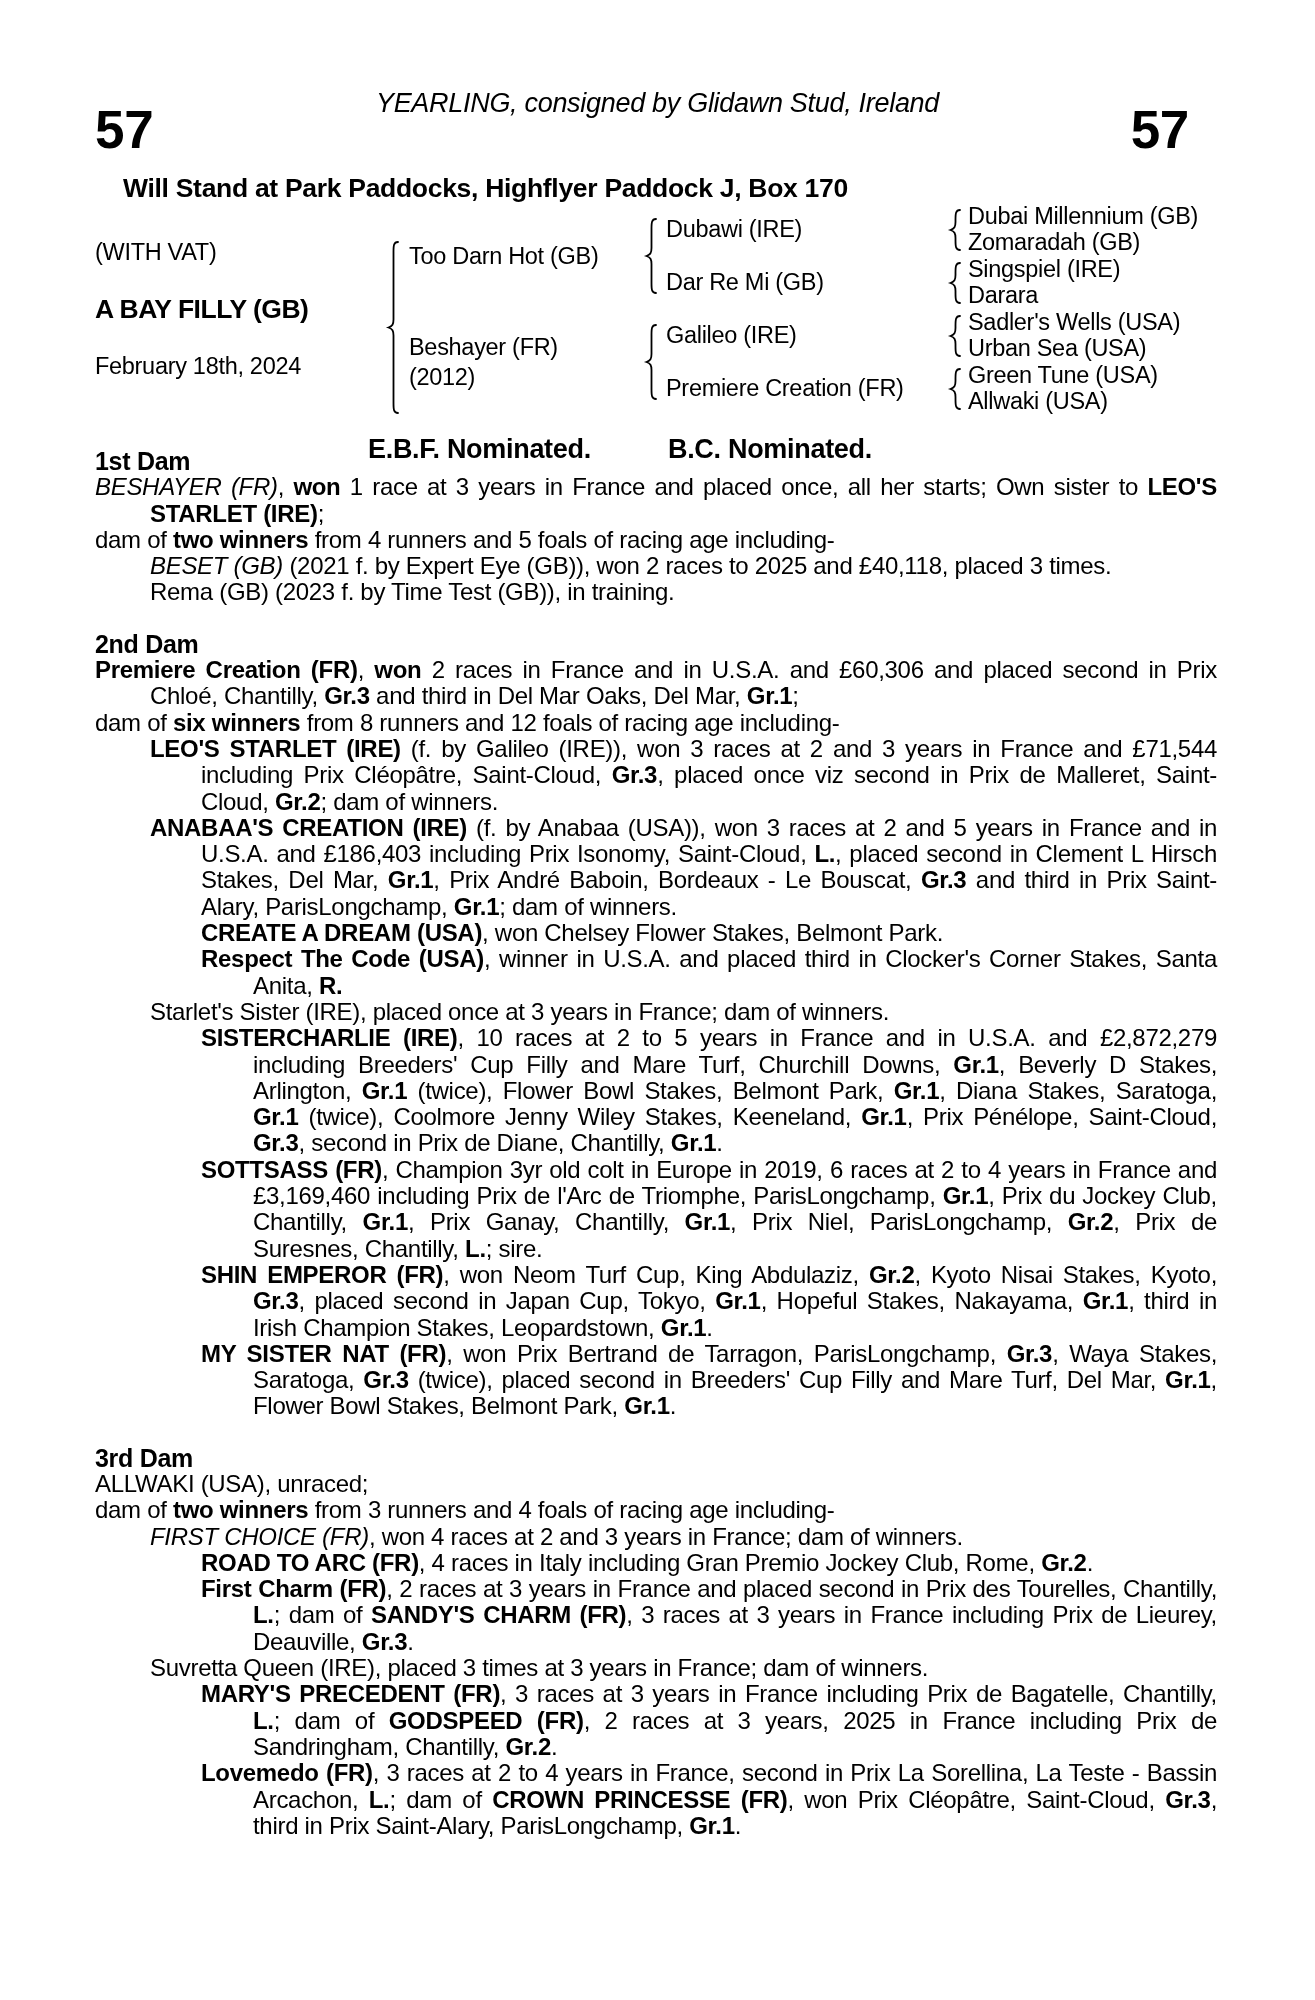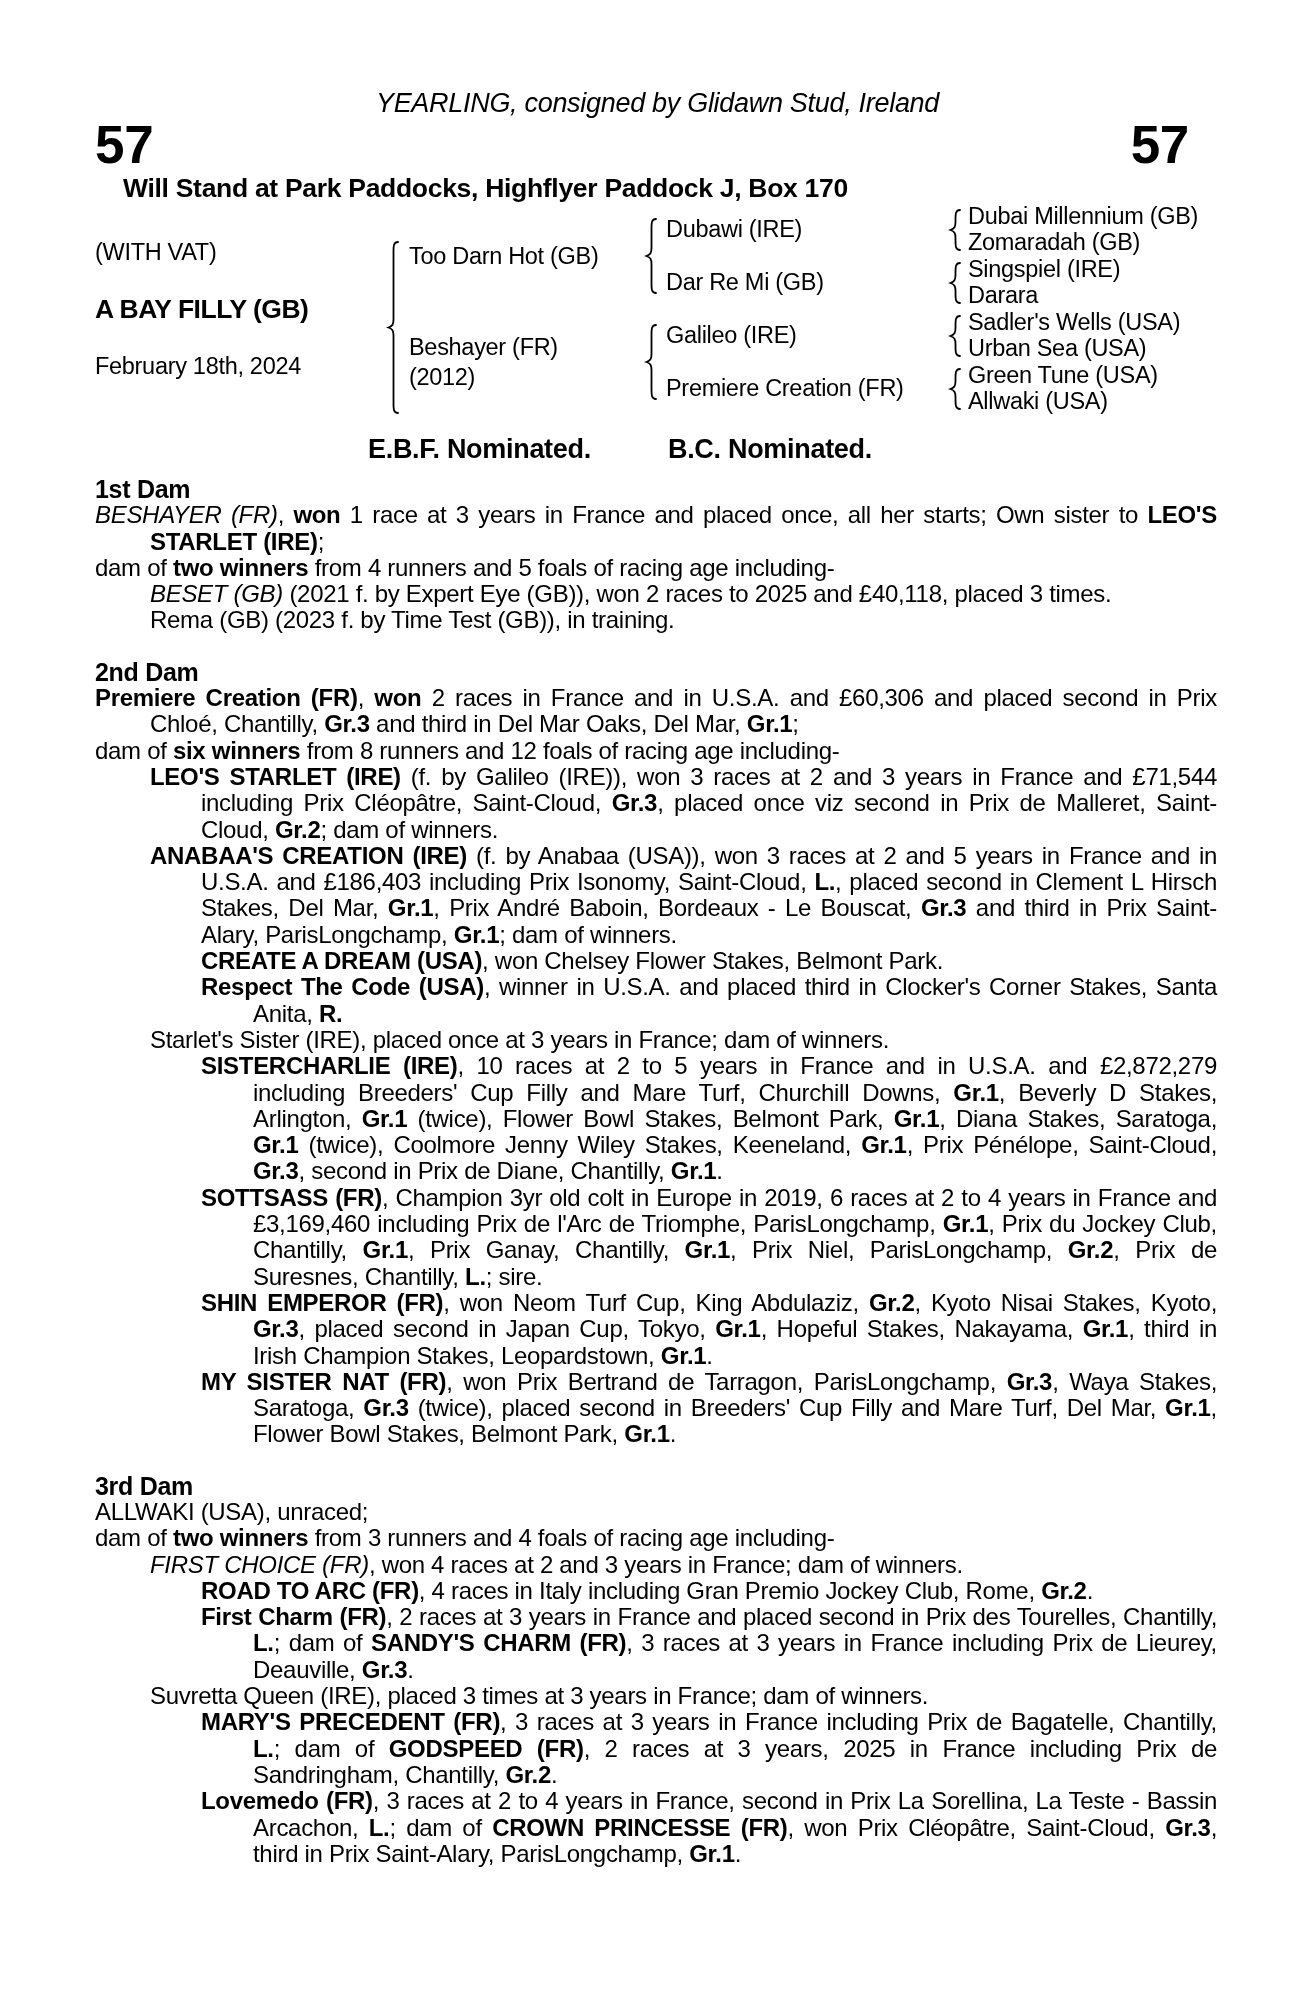--- a/index.html
+++ b/index.html
@@ -10,21 +10,21 @@
     color:#000;
     font-family:"Liberation Sans","DejaVu Sans",sans-serif;
     letter-spacing:-0.3px;
     margin:0 auto;
     overflow:hidden;
   }
   .consignor{
     position:absolute;top:88px;left:0;width:1315px;
     text-align:center;font-style:italic;font-size:27px;
   }
-  .lot{position:absolute;top:118px;font-size:53px;font-weight:bold;line-height:1;}
+  .lot{position:absolute;top:103px;font-size:53px;font-weight:bold;line-height:1;}
   .lot-left{left:95px;}
   .lot-right{right:126px;}
   .stand-line{
     position:absolute;top:173px;left:95px;
     font-weight:bold;font-size:26.5px;margin-left:28px;
   }
   
   .ped{
     position:absolute;top:203px;left:95px;width:1122px;
     display:grid;
@@ -38,21 +38,21 @@
   .gen1cell{line-height:30px;}
   .brace{align-self:center;justify-self:center;}
   .brace path{fill:none;stroke:#000;stroke-width:1.8;stroke-linecap:round;}
   .nominations{
     position:absolute;top:434px;left:368px;
     font-weight:bold;font-size:27px;white-space:nowrap;
   }
   .nominations .bc{margin-left:77px;}
   
   .dam-text{
-    position:absolute;top:476px;left:95px;width:1122px;
+    position:absolute;top:448px;left:95px;width:1122px;
     font-size:24px;line-height:26.3px;
   }
   .dam-heading{font-weight:bold;font-size:25px;}
   .dam-heading.gap{margin-top:25px;}
   .para{text-align:justify;}
   .para.l0{padding-left:55px;text-indent:-55px;}
   .para.l1{padding-left:106px;text-indent:-51px;}
   .para.l2{padding-left:158px;text-indent:-52px;}
   .para .bold{font-weight:bold;}
   .para .italic{font-style:italic;}

